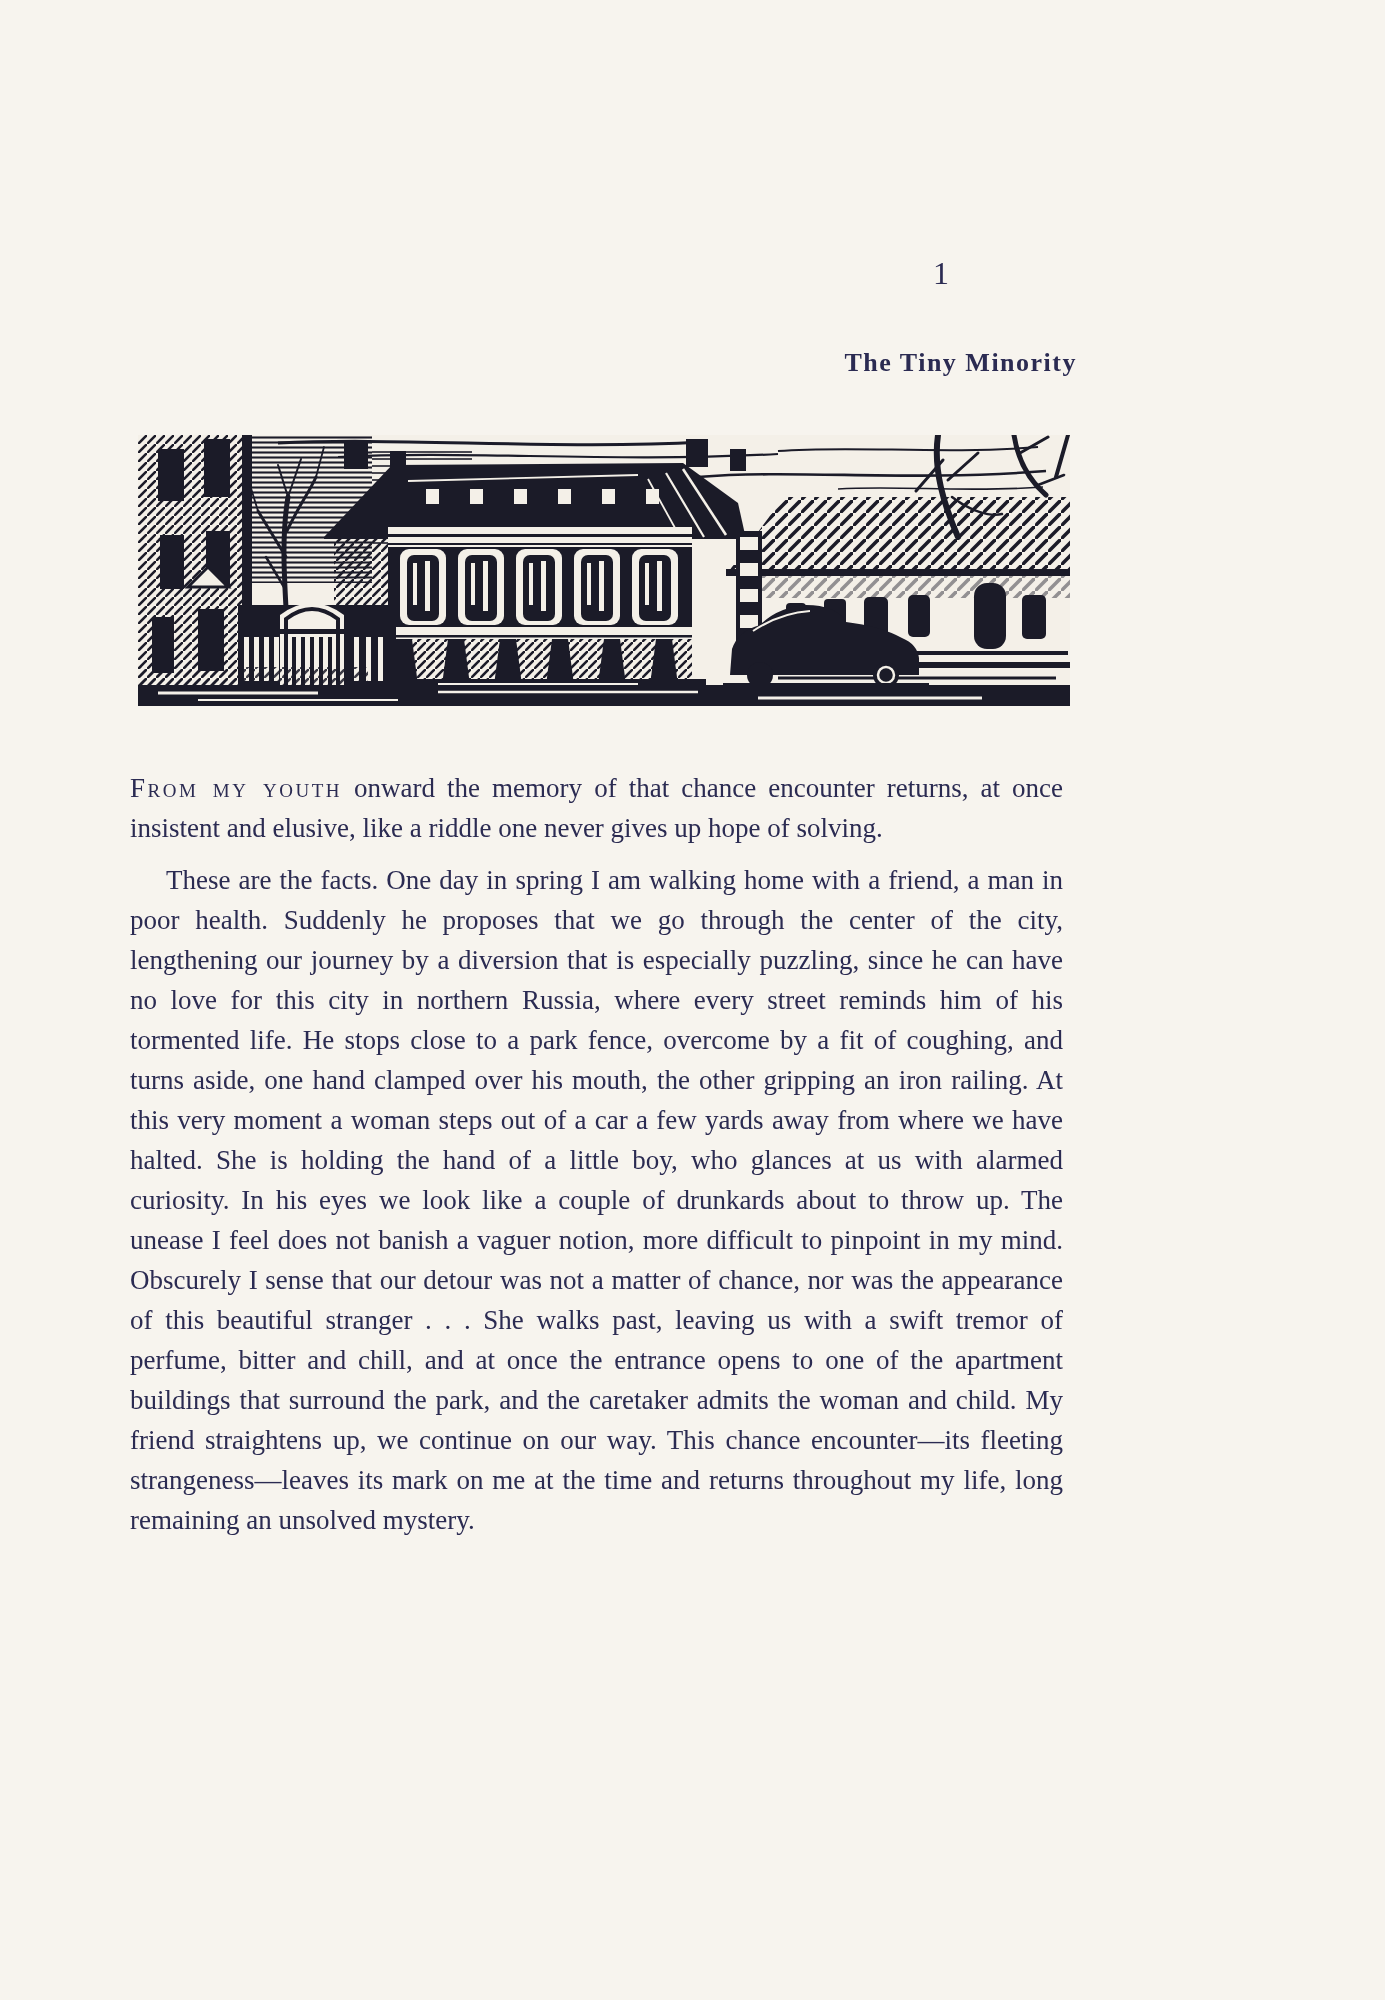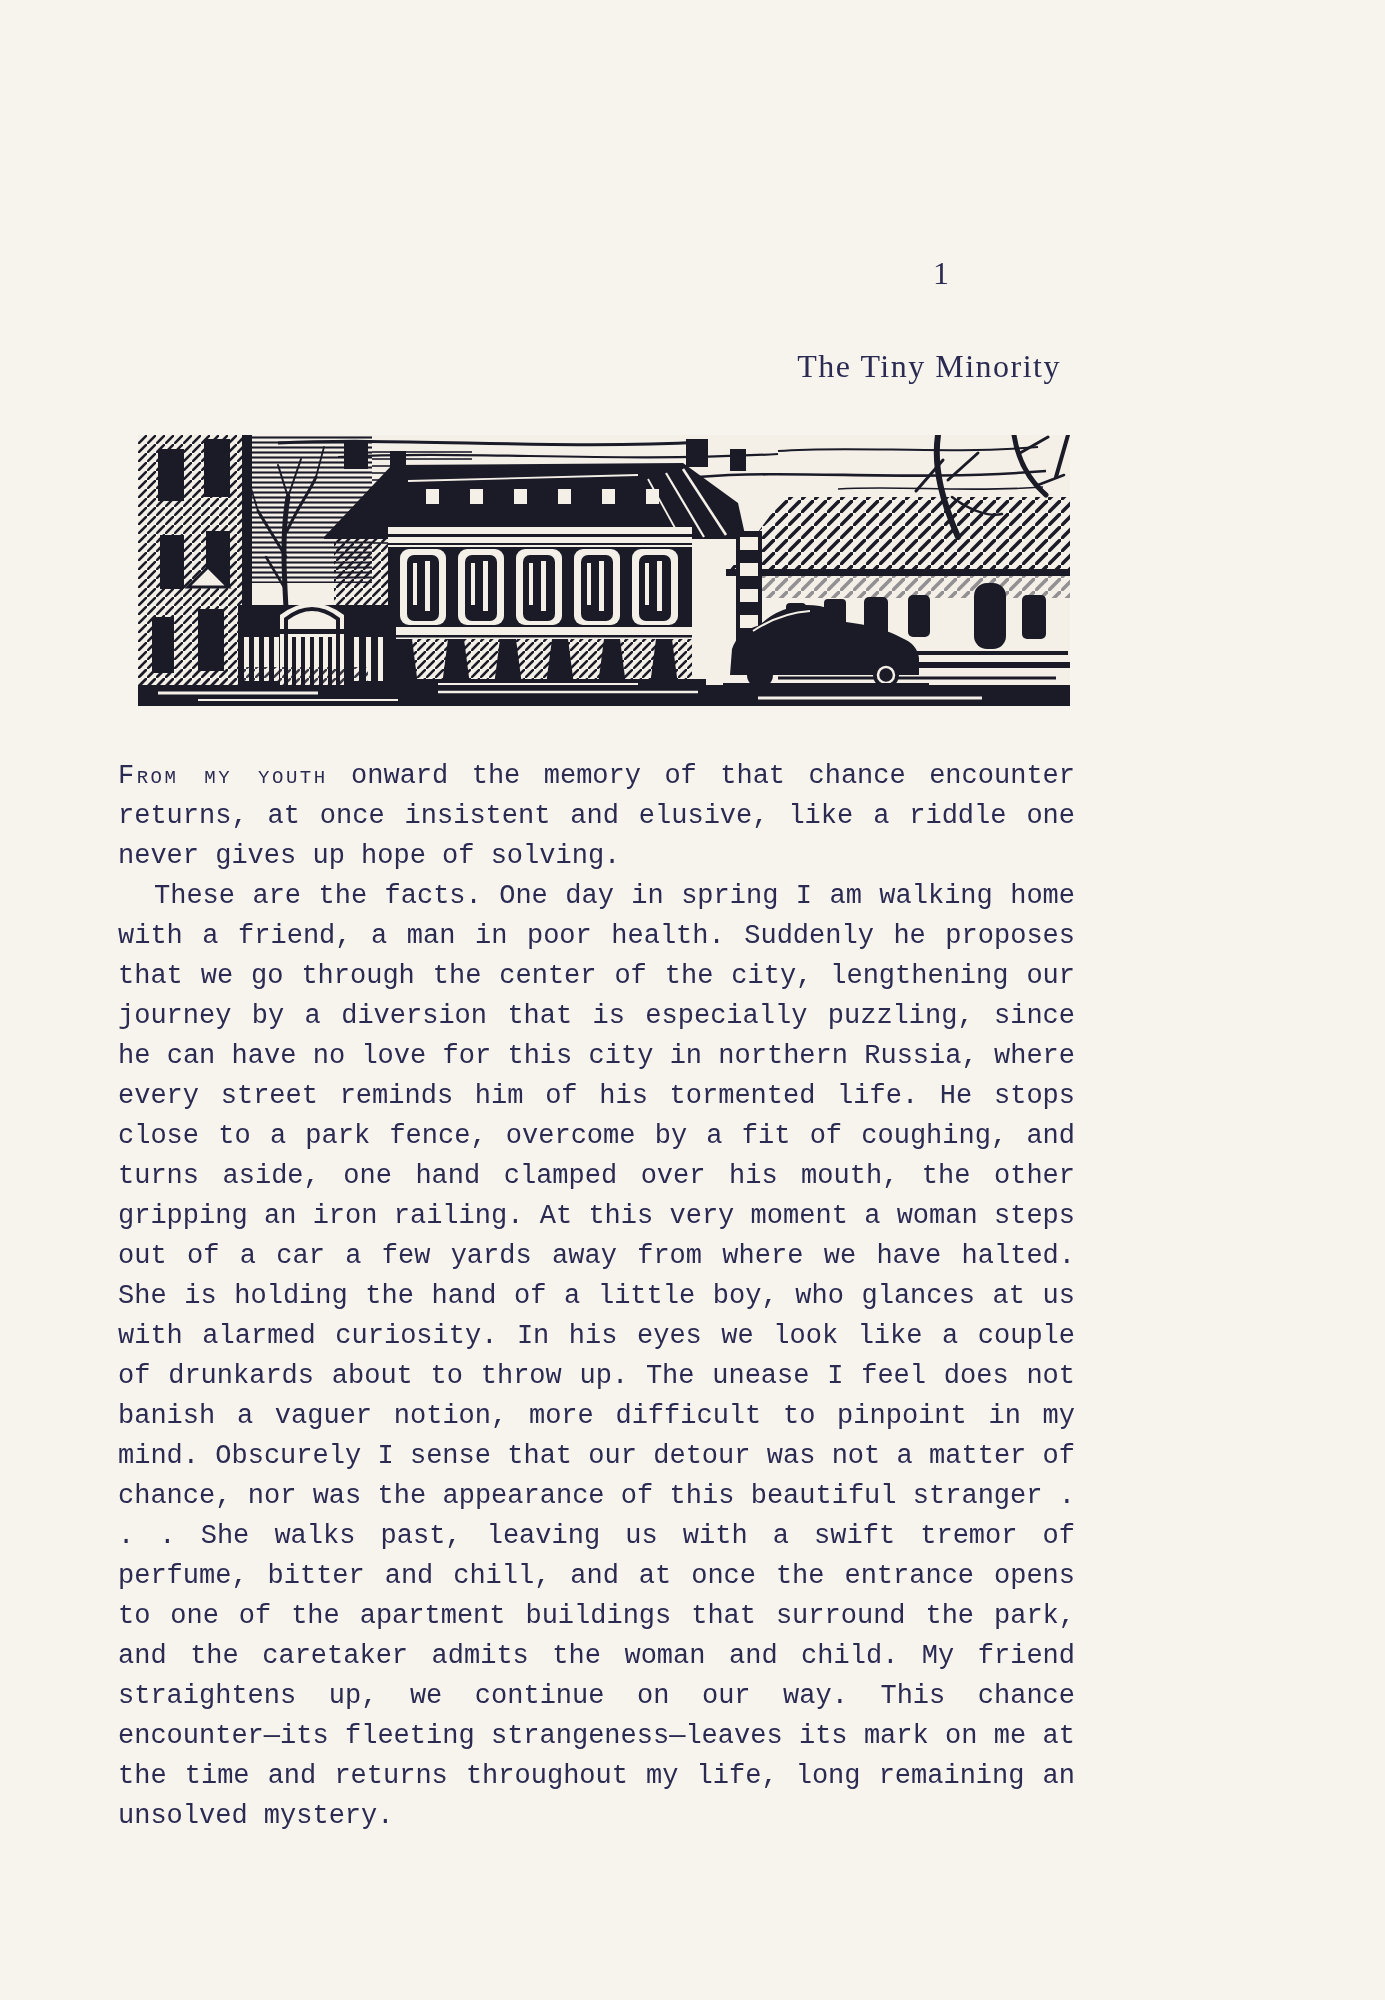--- a/index.html
+++ b/index.html
@@ -17,42 +17,43 @@
   }
   .chapter-number {
     position:absolute;
     top:255px; left:808px; width:267px;
     text-align:center;
     font-size:32px;
     letter-spacing:1px;
   }
   .chapter-title {
     position:absolute;
-    top:348px; right:324px;
-    font-size:32px;
+    top:348px; right:308px;
+    font-size:26px;
     letter-spacing:1.5px;
     white-space:nowrap;
+    font-weight:bold;
   }
   .illustration {
     position:absolute;
     left:138px; top:435px;
     width:932px; height:271px;
     margin:0;
   }
   .illustration svg { display:block; width:100%; height:100%; }
   .body-text {
     position:absolute;
     left:118px; top:756px;
     width:957px;
     font-size:27px;
     line-height:40px;
     text-align:justify;
     color:#2b2b52;
   }
-  .body-text p { margin:0;font-family:Liberation Mono, monospace; }
+  .body-text p { margin:12px; }
   .body-text p.indent { text-indent:36px; }
   .body-text p.spaced { margin-top:40px; }
   .lead-in {
     font-variant:small-caps;
     letter-spacing:2.5px;
   }
 </style>
 </head>
 <body>
 

